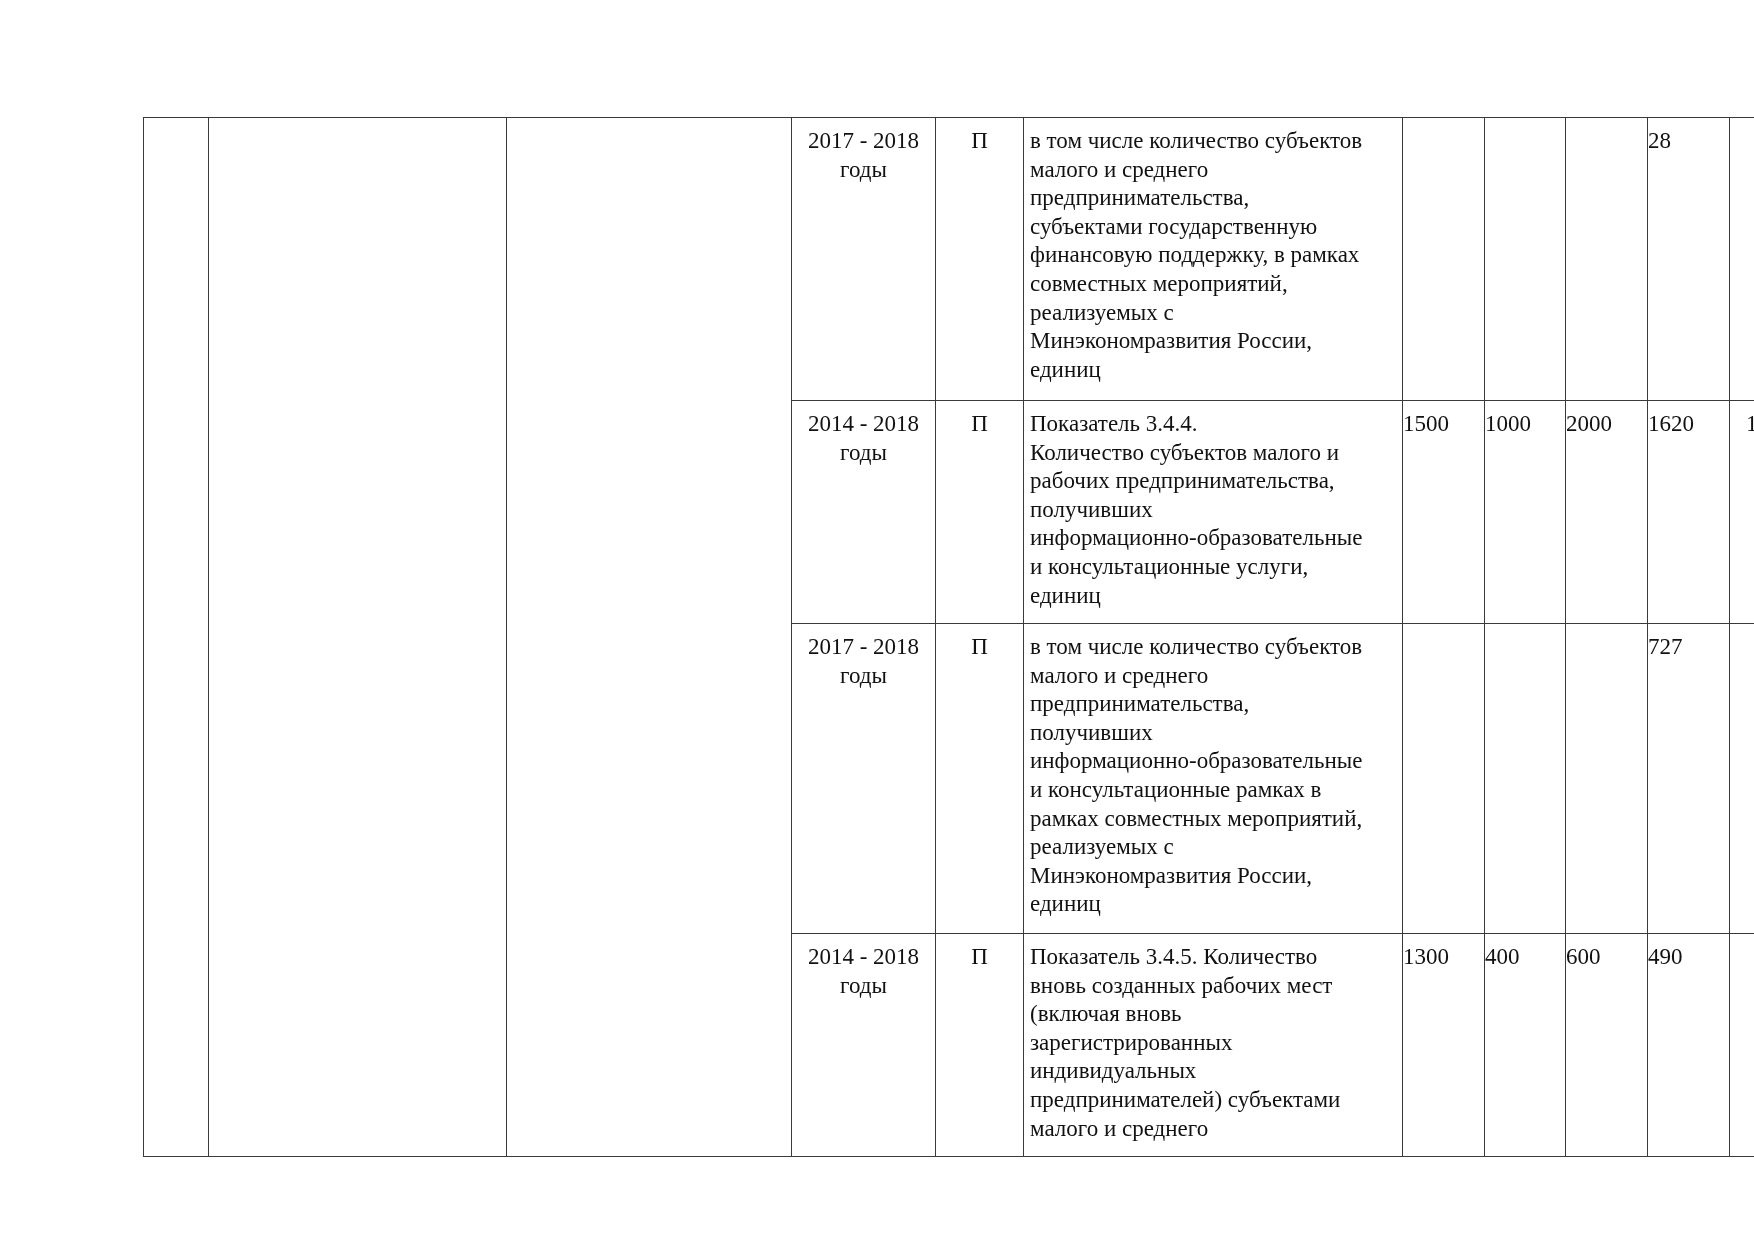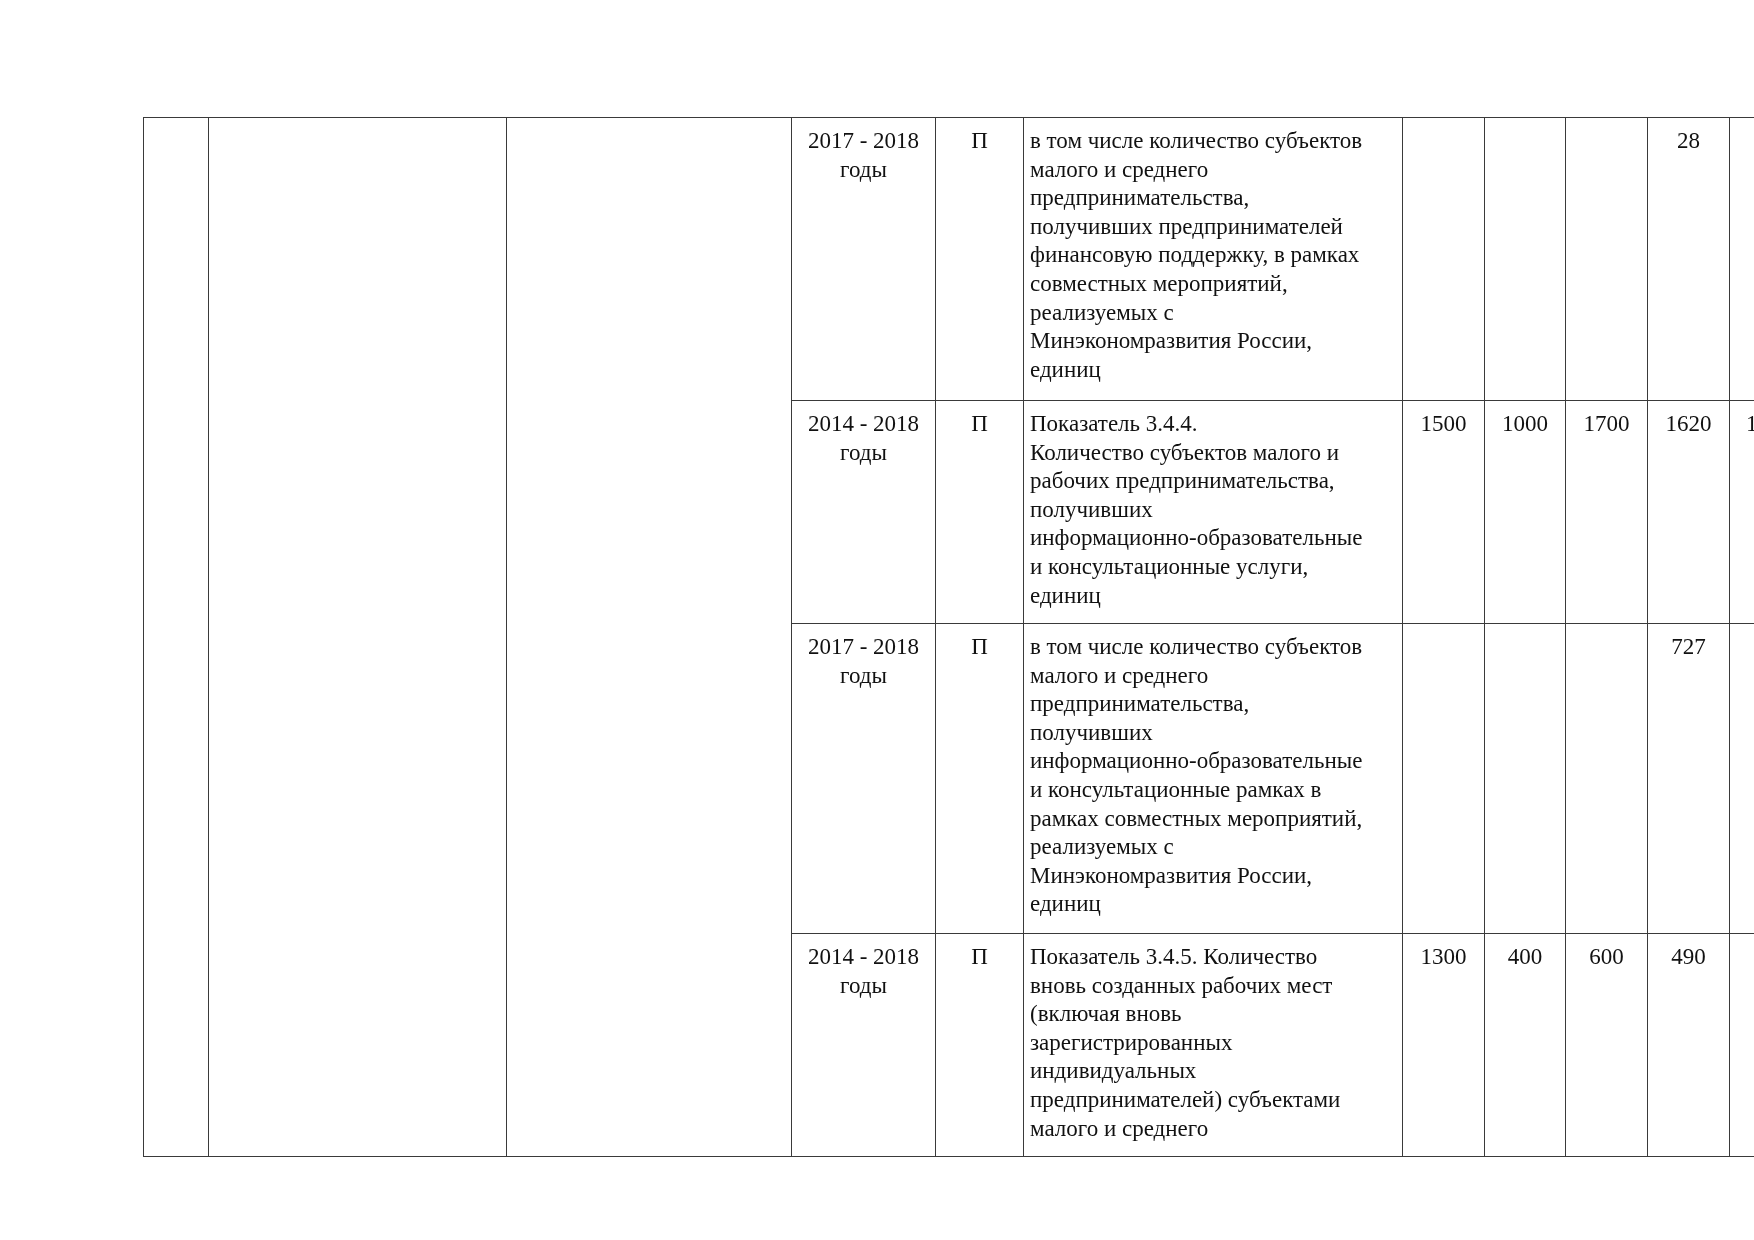--- a/index.html
+++ b/index.html
@@ -47,21 +47,21 @@
       text-align: center;
       padding-top: 9px !important;
     }
     td.c-desc {
       text-align: left;
       padding: 9px 4px 0 6px !important;
       white-space: normal;
       margin-left: 32px;
     }
     td.c-num {
-      text-align: center;
+      text-align: left;
       padding-top: 9px !important;
     }
     td.c-num-partial {
       text-align: left;
       padding-top: 9px !important;
       padding-left: 16px !important;
     }
     .desc-line {
       display: block;
       white-space: nowrap;
@@ -96,21 +96,21 @@
         <td rowspan="4"></td>
         <td class="c-year">
           <span class="year-line">2017 - 2018</span>
           <span class="year-line">годы</span>
         </td>
         <td class="c-type">П</td>
         <td class="c-desc">
           <span class="desc-line">в том числе количество субъектов</span>
           <span class="desc-line">малого и среднего</span>
           <span class="desc-line">предпринимательства,</span>
-          <span class="desc-line">получивших предпринимателей</span>
+          <span class="desc-line">субъектами государственную</span>
           <span class="desc-line">финансовую поддержку, в рамках</span>
           <span class="desc-line">совместных мероприятий,</span>
           <span class="desc-line">реализуемых с</span>
           <span class="desc-line">Минэкономразвития России,</span>
           <span class="desc-line">единиц</span>
         </td>
         <td class="c-num"></td>
         <td class="c-num"></td>
         <td class="c-num"></td>
         <td class="c-num">28</td>
@@ -127,21 +127,21 @@
           <span class="desc-line">Показатель 3.4.4.</span>
           <span class="desc-line">Количество субъектов малого и</span>
           <span class="desc-line">рабочих предпринимательства,</span>
           <span class="desc-line">получивших</span>
           <span class="desc-line">информационно-образовательные</span>
           <span class="desc-line">и консультационные услуги,</span>
           <span class="desc-line">единиц</span>
         </td>
         <td class="c-num">1500</td>
         <td class="c-num">1000</td>
-        <td class="c-num">1700</td>
+        <td class="c-num">2000</td>
         <td class="c-num">1620</td>
         <td class="c-num-partial">1</td>
       </tr>
 
       <tr style="height:310px">
         <td class="c-year">
           <span class="year-line">2017 - 2018</span>
           <span class="year-line">годы</span>
         </td>
         <td class="c-type">П</td>

